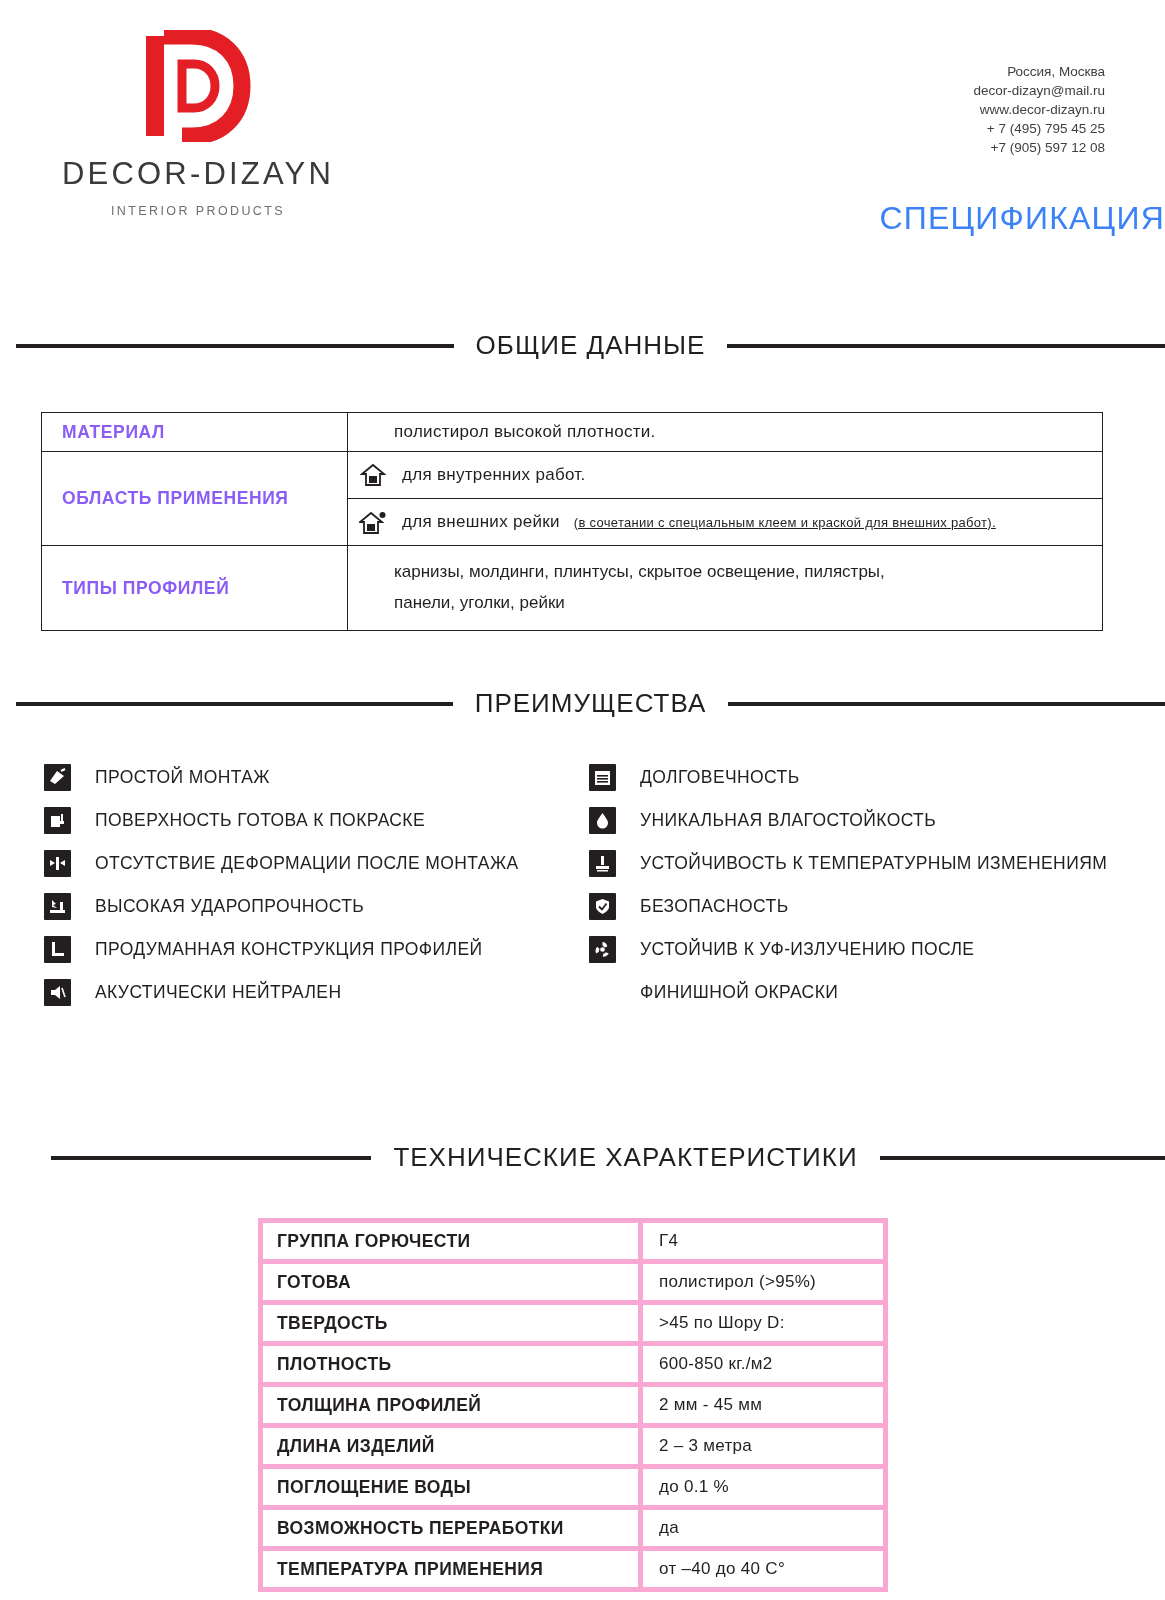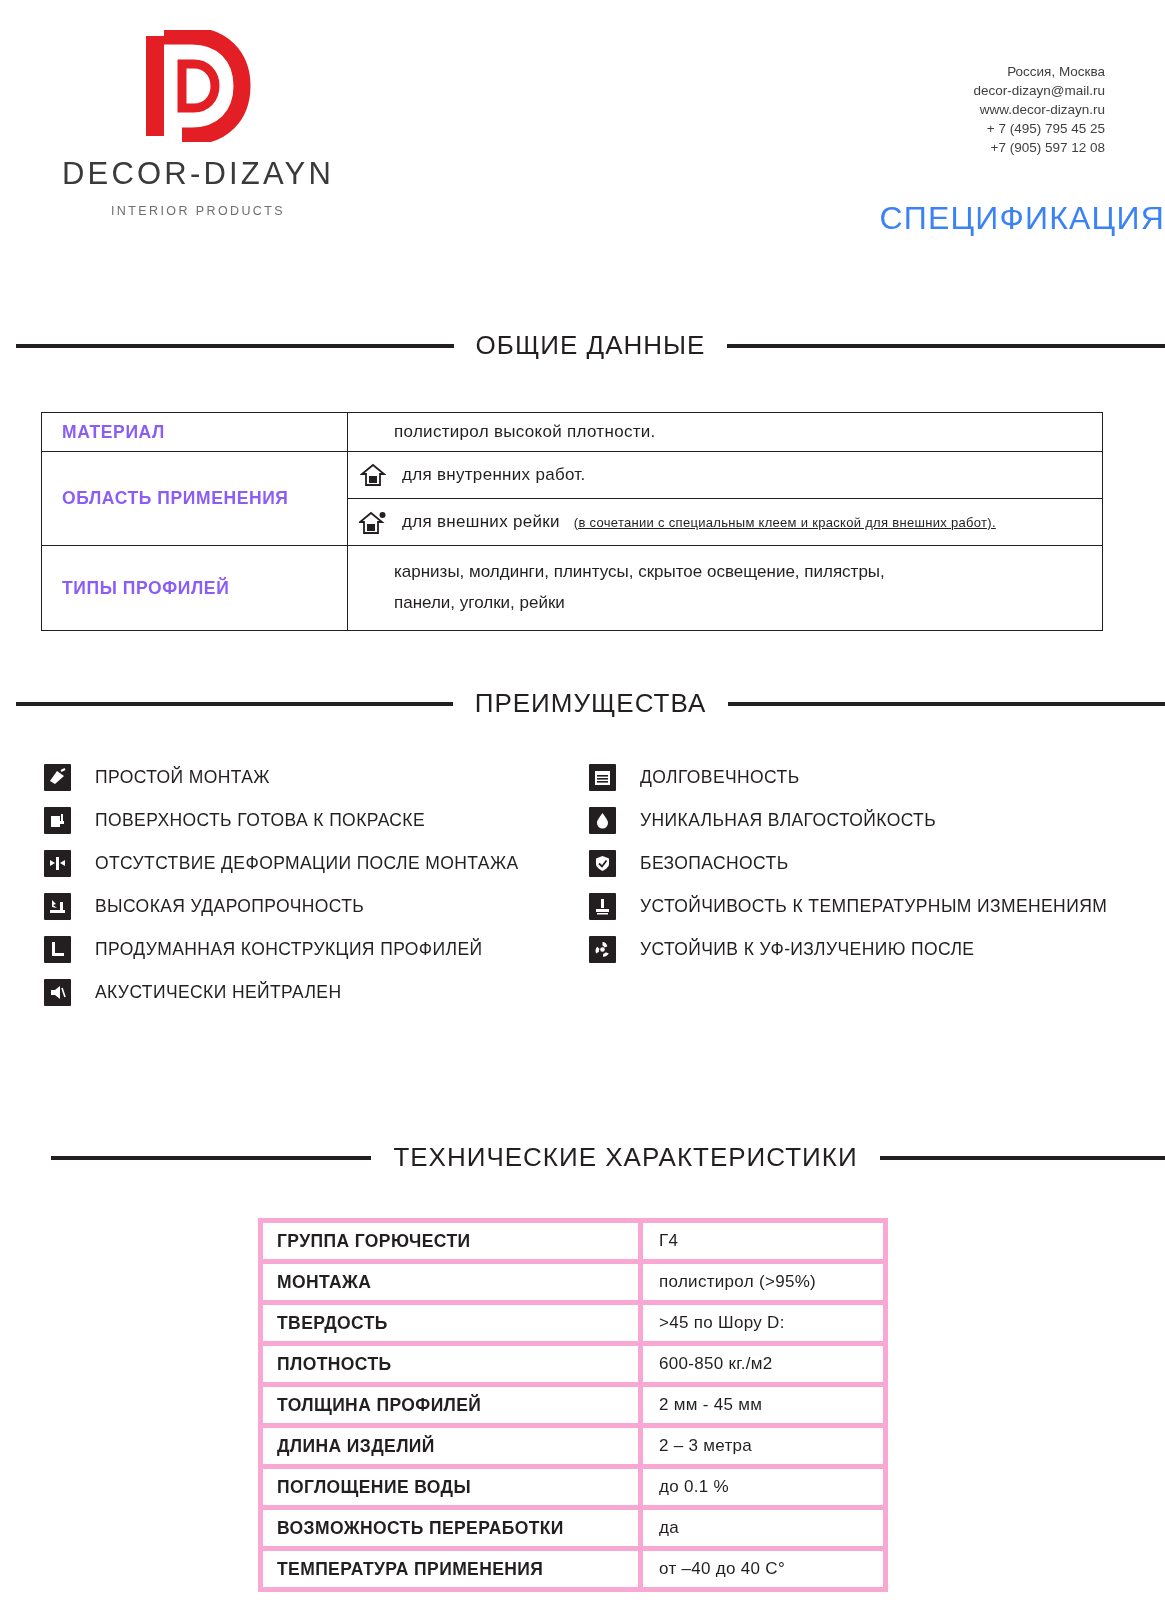--- a/index.html
+++ b/index.html
@@ -400,70 +400,74 @@
         <svg width="19" height="19" viewBox="0 0 19 19" xmlns="http://www.w3.org/2000/svg">
           <path d="M9.5 2 C13 7 15 9.5 15 12 A5.5 5.5 0 0 1 4 12 C4 9.5 6 7 9.5 2 Z" fill="#ffffff"></path>
         </svg>
       </span>
       <span class="txt">УНИКАЛЬНАЯ ВЛАГОСТОЙКОСТЬ</span>
     </div>
 
     <div class="adv-item">
       <span class="ico">
         <svg width="19" height="19" viewBox="0 0 19 19" xmlns="http://www.w3.org/2000/svg">
-          <path d="M9.5 2 L16 4.5 V10 C16 14 9.5 17 9.5 17 C9.5 17 3 14 3 10 V4.5 Z" fill="#ffffff"></path>
-          <path d="M6 9.5 L9 12.5 L13.5 6.5" fill="none" stroke="#231f20" stroke-width="1.8"></path>
-        </svg>
-      </span>
-      <span class="txt">БЕЗОПАСНОСТЬ</span>
-    </div>
-
-    <div class="adv-item">
-      <span class="ico">
-        <svg width="19" height="19" viewBox="0 0 19 19" xmlns="http://www.w3.org/2000/svg">
           <rect x="8" y="2" width="3" height="9" fill="#ffffff"></rect>
           <rect x="3" y="12" width="13" height="3" fill="#ffffff"></rect>
           <rect x="4" y="16" width="11" height="1.5" fill="#ffffff"></rect>
         </svg>
       </span>
       <span class="txt">УСТОЙЧИВОСТЬ К ТЕМПЕРАТУРНЫМ ИЗМЕНЕНИЯМ</span>
+    </div>
+
+    <div class="adv-item">
+      <span class="ico">
+        <svg width="19" height="19" viewBox="0 0 19 19" xmlns="http://www.w3.org/2000/svg">
+          <path d="M9.5 2 L16 4.5 V10 C16 14 9.5 17 9.5 17 C9.5 17 3 14 3 10 V4.5 Z" fill="#ffffff"></path>
+          <path d="M6 9.5 L9 12.5 L13.5 6.5" fill="none" stroke="#231f20" stroke-width="1.8"></path>
+        </svg>
+      </span>
+      <span class="txt">БЕЗОПАСНОСТЬ</span>
     </div>
 
     <div class="adv-item">
       <span class="ico">
         <svg width="19" height="19" viewBox="0 0 19 19" xmlns="http://www.w3.org/2000/svg">
           <circle cx="9.5" cy="9.5" r="2.3" fill="#ffffff"></circle>
           <path d="M9.5 2 C12 2 14 4 14.3 6.5 L11.3 7.6 C11 6.4 10.3 5.8 9.5 5.6 Z" fill="#ffffff"></path>
           <path d="M3.2 13.5 C2 11.3 2.4 8.6 4.2 6.8 L6.6 8.9 C5.8 9.8 5.7 10.8 6 11.7 Z" fill="#ffffff"></path>
           <path d="M15.8 13.5 C14.6 15.7 12.2 16.9 9.8 16.6 L10.4 13.5 C11.4 13.5 12.3 13 12.8 12.2 Z" fill="#ffffff"></path>
         </svg>
       </span>
       <span class="txt">УСТОЙЧИВ К УФ-ИЗЛУЧЕНИЮ ПОСЛЕ</span>
     </div>
 
+    <div class="adv-item">
+      <span class="ico empty"></span>
+      <span class="txt">ФИНИШНОЙ ОКРАСКИ</span>
+    </div>
   </div>
 </div>
 
 <div class="block" id="sec-tech">
   <div class="section-head">
     <div class="rule left"></div>
     <div class="label">ТЕХНИЧЕСКИЕ ХАРАКТЕРИСТИКИ</div>
     <div class="rule right"></div>
   </div>
 </div>
 
 <div class="tech-wrap">
   <table class="tech">
     <tbody>
         <tr>
       <td class="k">ГРУППА ГОРЮЧЕСТИ</td>
       <td class="v">Г4</td>
     </tr>
     <tr>
-      <td class="k">МОНТАЖА</td>
+      <td class="k">ГОТОВА</td>
       <td class="v">полистирол (&gt;95%)</td>
     </tr>
     <tr>
       <td class="k">ТВЕРДОСТЬ</td>
       <td class="v">&gt;45 по Шору D:</td>
     </tr>
     <tr>
       <td class="k">ПЛОТНОСТЬ</td>
       <td class="v">600-850 кг./м2</td>
     </tr>

